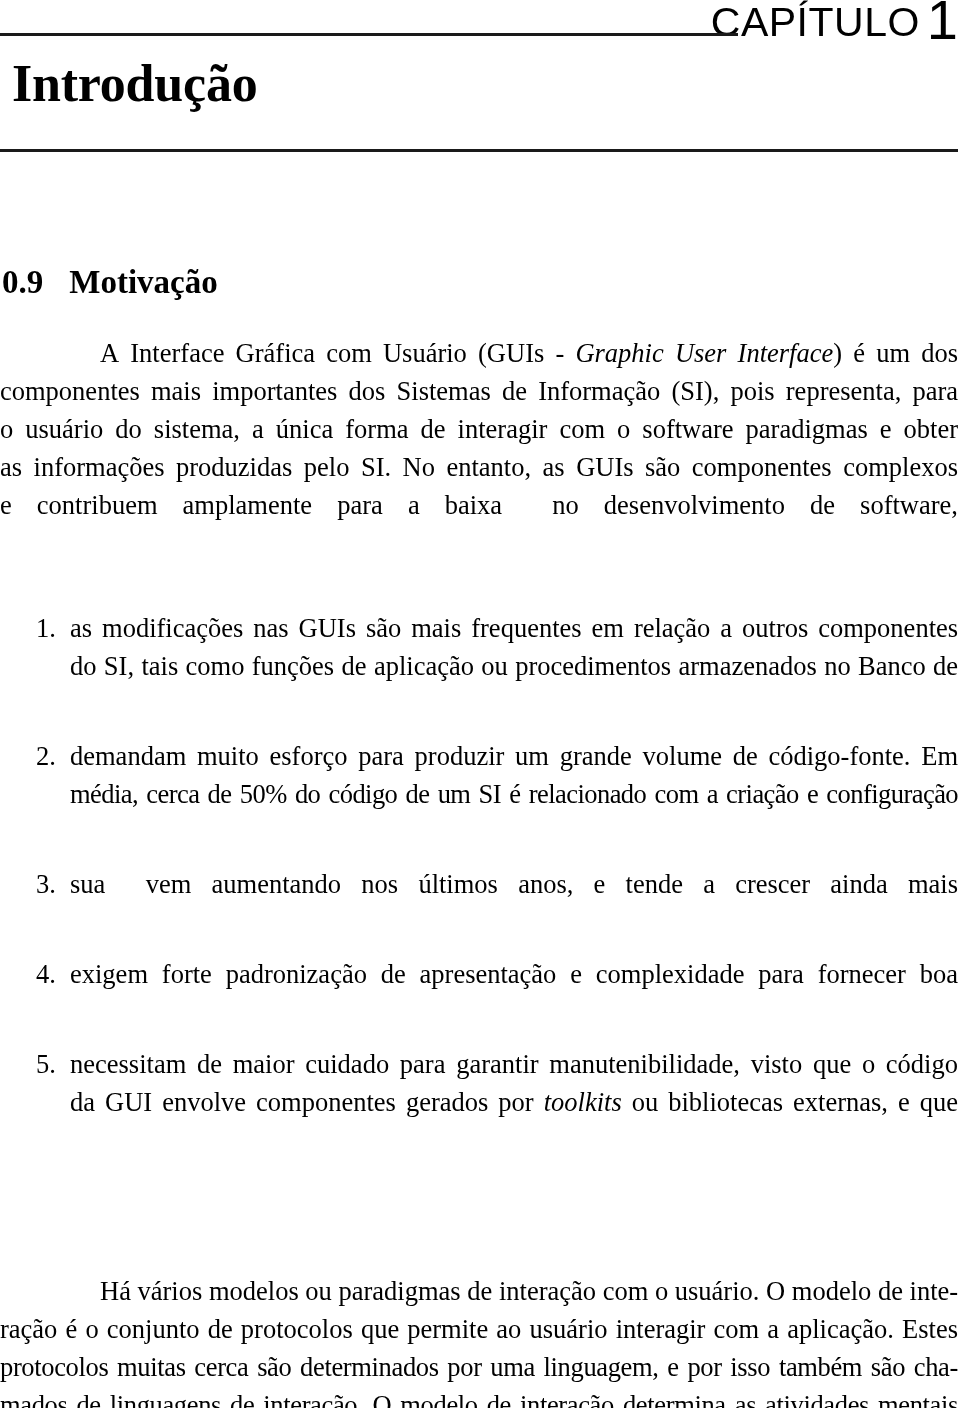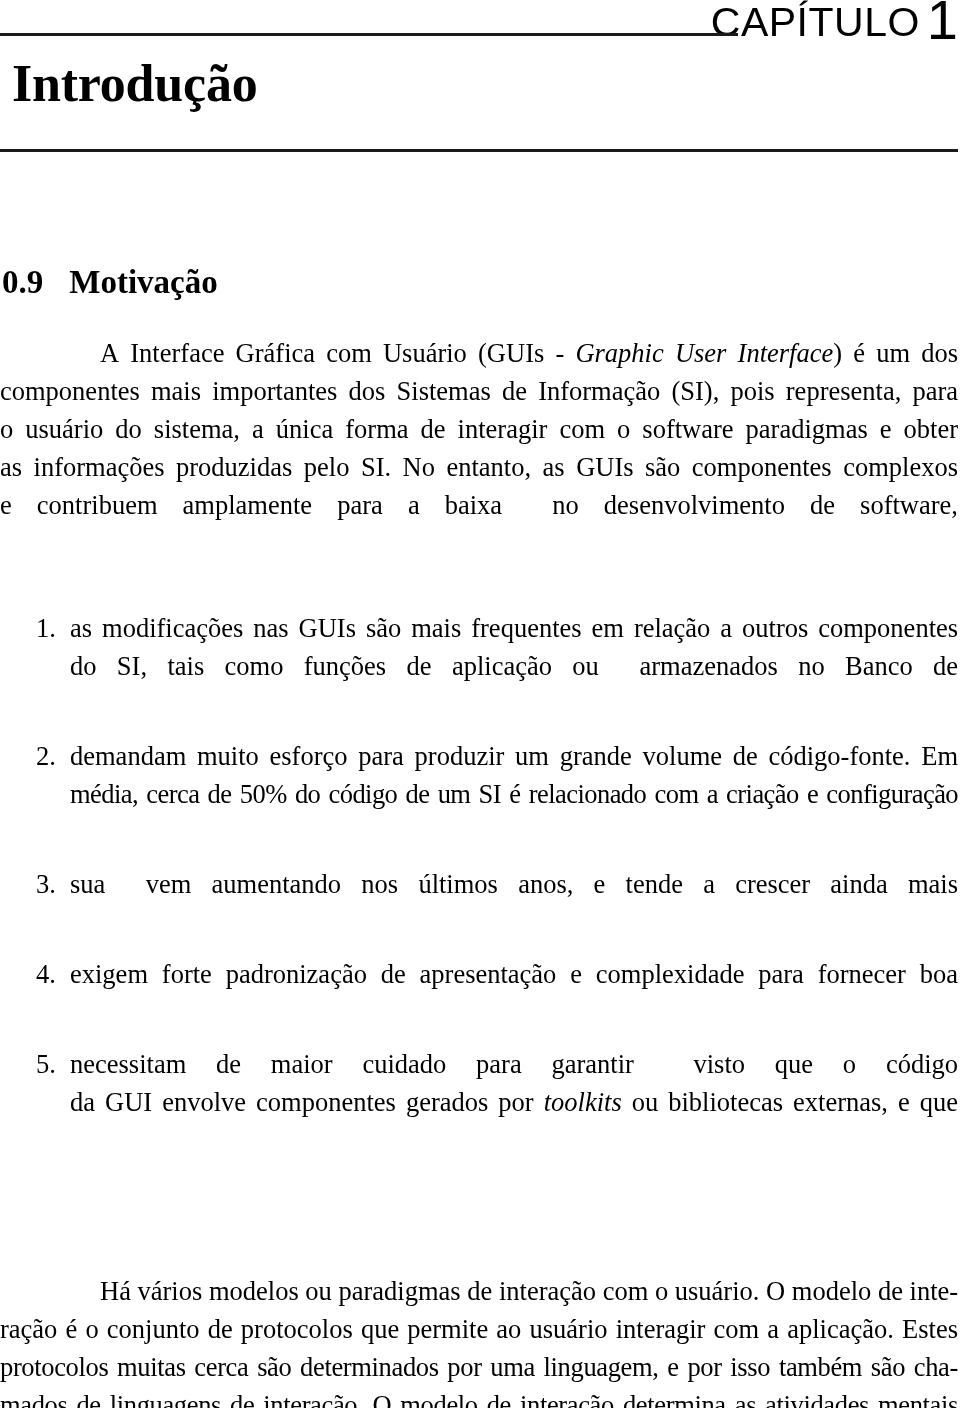--- a/index.html
+++ b/index.html
@@ -331,20 +331,21 @@
             <span>como</span>
             <span class="sp"> </span>
             <span>funções</span>
             <span class="sp"> </span>
             <span>de</span>
             <span class="sp"> </span>
             <span>aplicação</span>
             <span class="sp"> </span>
             <span>ou</span>
             <span class="sp"> </span>
+            <span>procedimentos</span>
             <span class="sp"> </span>
             <span>armazenados</span>
             <span class="sp"> </span>
             <span>no</span>
             <span class="sp"> </span>
             <span>Banco</span>
             <span class="sp"> </span>
             <span>de</span>
           </div>
           <div class="ln"><span></span><span class="cite"></span><span></span></div>
@@ -480,20 +481,21 @@
             <span>de</span>
             <span class="sp"> </span>
             <span>maior</span>
             <span class="sp"> </span>
             <span>cuidado</span>
             <span class="sp"> </span>
             <span>para</span>
             <span class="sp"> </span>
             <span>garantir</span>
             <span class="sp"> </span>
+            <span>manutenibilidade,</span>
             <span class="sp"> </span>
             <span>visto</span>
             <span class="sp"> </span>
             <span>que</span>
             <span class="sp"> </span>
             <span>o</span>
             <span class="sp"> </span>
             <span>código</span>
           </div>
           <div class="ln j">

